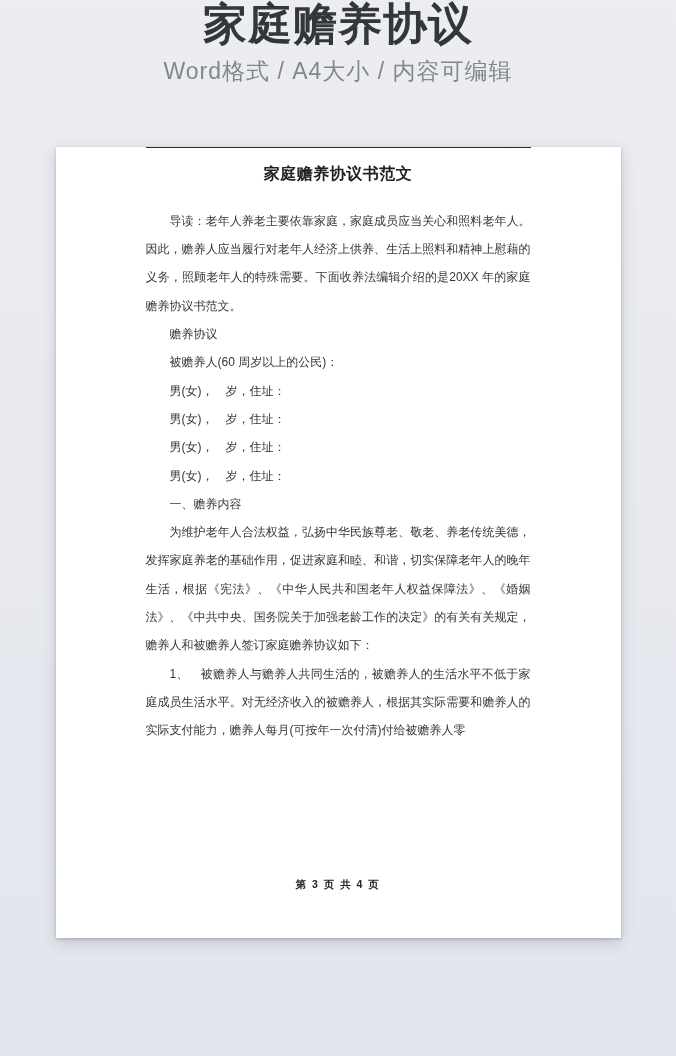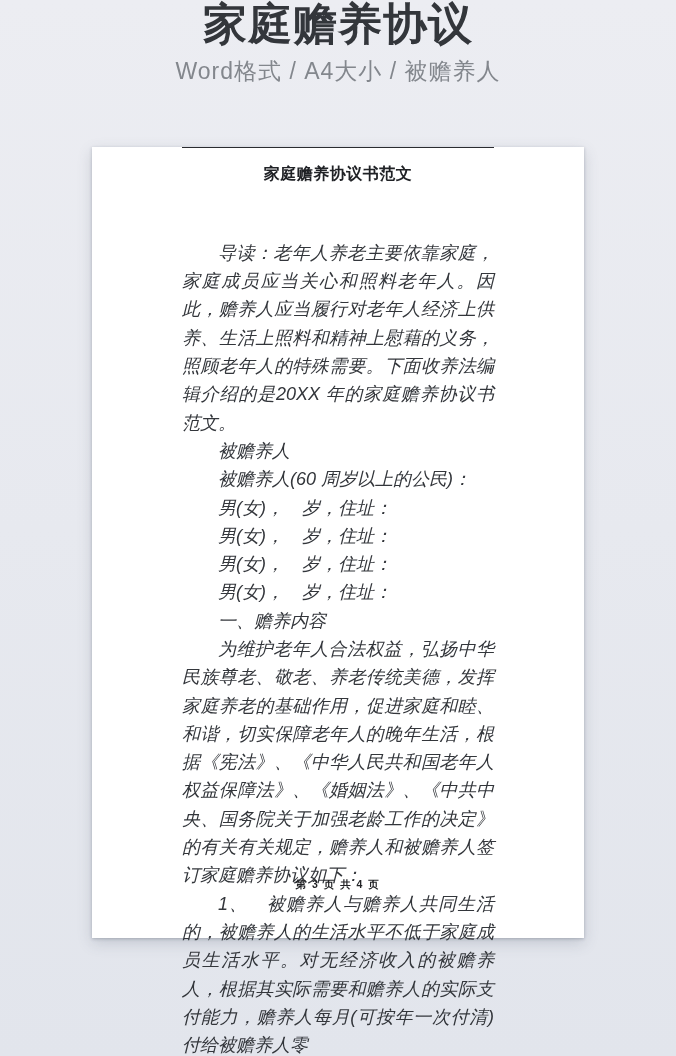--- a/index.html
+++ b/index.html
@@ -21,62 +21,62 @@
   .hero{text-align:center;}
   .hero-title{
     font-size:44px;line-height:1.1;font-weight:800;
     color:var(--hero-title-color);letter-spacing:1px;margin:0;
   }
   .hero-subtitle{
     margin-top:10px;font-size:23px;line-height:1.15;
     color:var(--hero-subtitle-color);letter-spacing:1px;
   }
   .paper{
-    position:relative;width:492px;height:791px;margin:38px auto 0;
+    position:relative;width:565px;height:791px;margin:38px auto 0;
     background:var(--paper-color);
     box-shadow:0 1px 3px rgba(70,80,100,0.30),0 5px 14px rgba(70,80,100,0.20);
     padding:0 90px;
   }
   .doc-rule{
     margin-top:62px;height:0;
     border-top:1px solid var(--doc-rule-color);
   }
   .doc-title{
     margin-top:16px;text-align:center;
     font-size:16px;font-weight:700;color:#202226;letter-spacing:0.5px;
   }
   .doc-body{
-    margin-top:54px;
-    font-size:18px;line-height:28.3px;
-    color:var(--doc-text-color);font-weight:500;font-style:italic;
+    margin-top:22px;
+    font-size:12px;line-height:28.3px;
+    color:var(--doc-text-color);font-weight:500;
   }
   .doc-body p{
     margin:0;text-align:justify;text-indent:2em;
     overflow-wrap:break-word;
   }
   .page-footer{
     position:absolute;left:0;right:0;bottom:46px;
     text-align:center;font-size:10.5px;font-weight:700;
     color:#222326;letter-spacing:1.5px;
   }
 </style>
 </head>
 <body>
 
 <div class="hero">
   <h1 class="hero-title">家庭赡养协议</h1>
-  <div class="hero-subtitle">Word格式 / A4大小 / 被赡养人</div>
+  <div class="hero-subtitle">Word格式 / A4大小 / 内容可编辑</div>
 </div>
 
 <div class="paper">
   <div class="doc-rule"></div>
   <div class="doc-title">家庭赡养协议书范文</div>
   <div class="doc-body">
       <p>导读：老年人养老主要依靠家庭，家庭成员应当关心和照料老年人。因此，赡养人应当履行对老年人经济上供养、生活上照料和精神上慰藉的义务，照顾老年人的特殊需要。下面收养法编辑介绍的是20XX 年的家庭赡养协议书范文。</p>
-      <p>被赡养人</p>
+      <p>赡养协议</p>
       <p>被赡养人(60 周岁以上的公民)：</p>
       <p>男(女)，　岁，住址：</p>
       <p>男(女)，　岁，住址：</p>
       <p>男(女)，　岁，住址：</p>
       <p>男(女)，　岁，住址：</p>
       <p>一、赡养内容</p>
       <p>为维护老年人合法权益，弘扬中华民族尊老、敬老、养老传统美德，发挥家庭养老的基础作用，促进家庭和睦、和谐，切实保障老年人的晚年生活，根据《宪法》、《中华人民共和国老年人权益保障法》、《婚姻法》、《中共中央、国务院关于加强老龄工作的决定》的有关有关规定，赡养人和被赡养人签订家庭赡养协议如下：</p>
       <p>1、　被赡养人与赡养人共同生活的，被赡养人的生活水平不低于家庭成员生活水平。对无经济收入的被赡养人，根据其实际需要和赡养人的实际支付能力，赡养人每月(可按年一次付清)付给被赡养人零</p>
     </div>
   <div class="page-footer">第 3 页 共 4 页</div>

